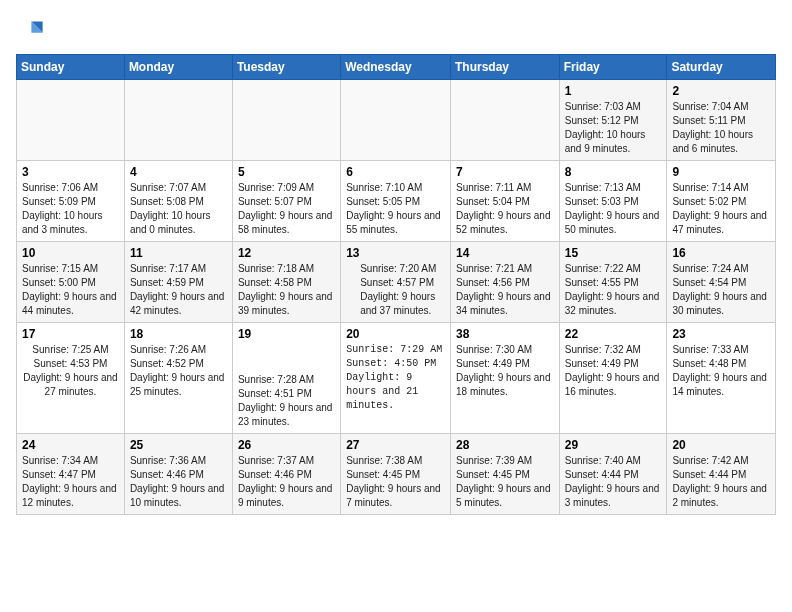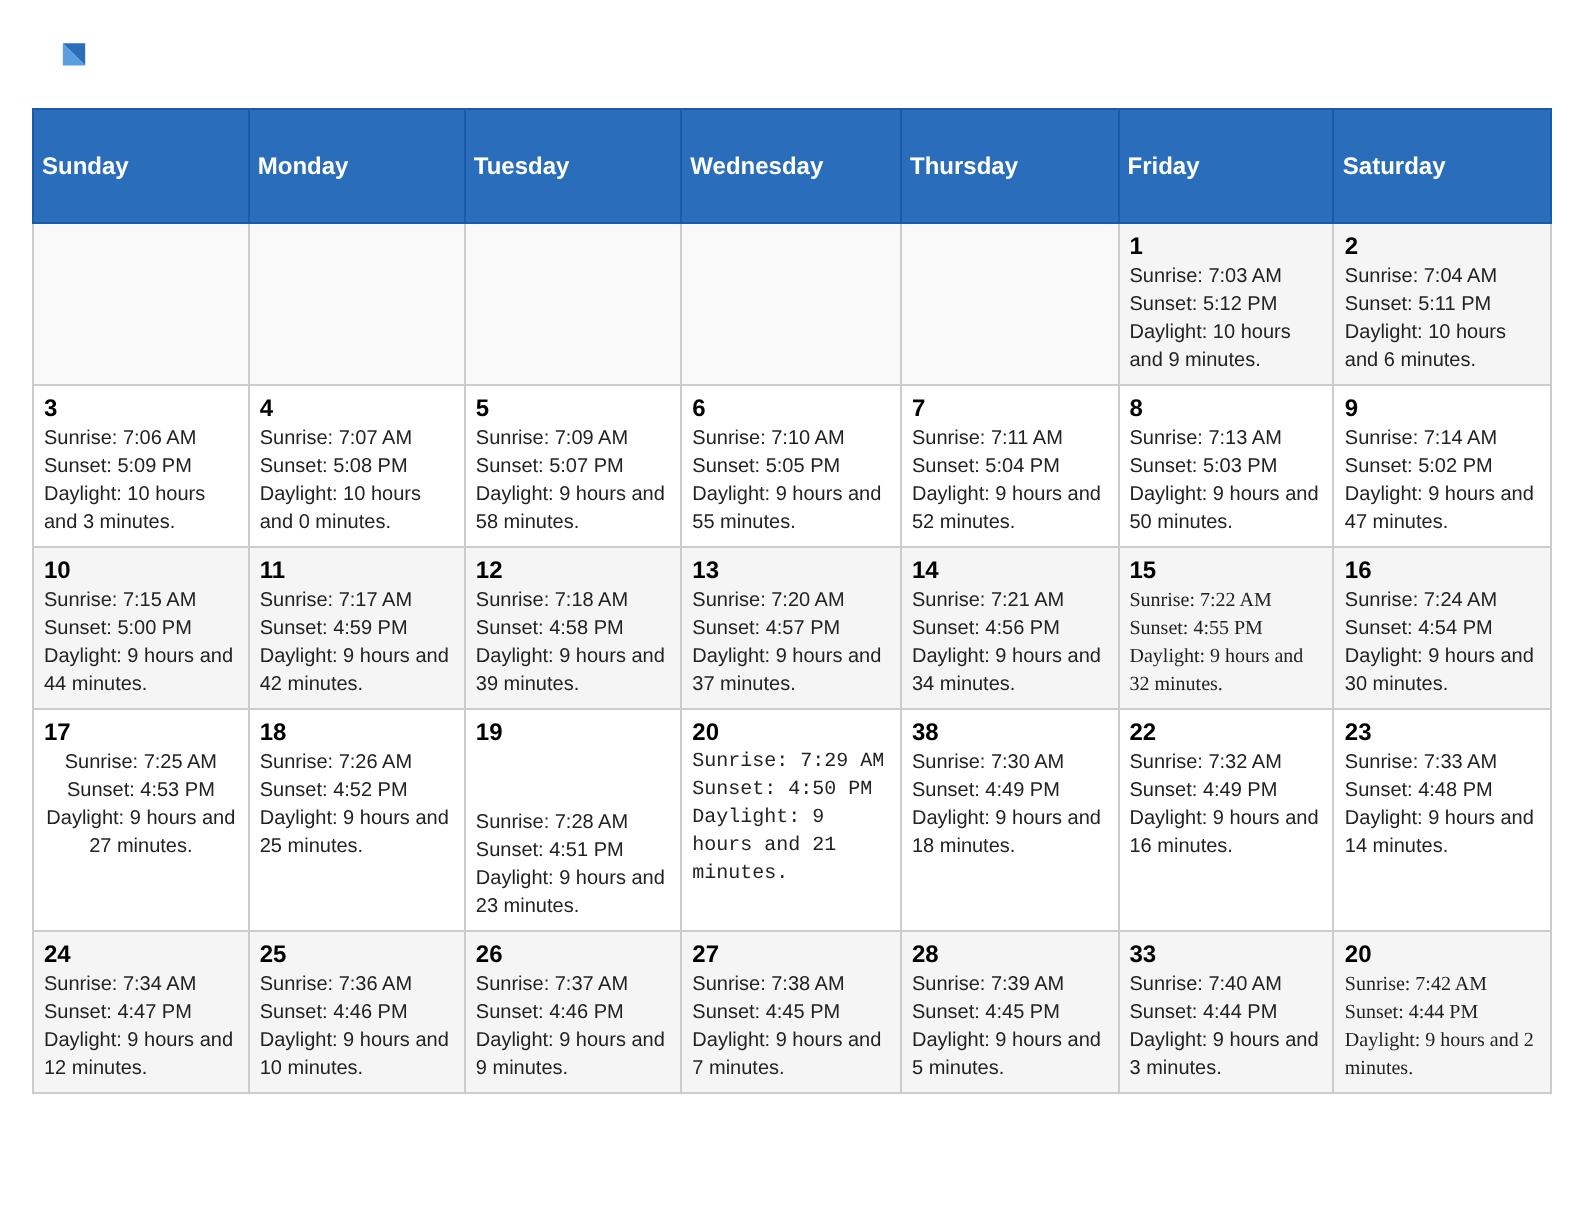--- a/index.html
+++ b/index.html
@@ -43,21 +43,21 @@
       color: #444;
     }
     .calendar {
       width: 100%;
       border-collapse: collapse;
       font-size: 11px;
     }
     .calendar thead th {
       background: #2a6ebb;
       color: #fff;
-      padding: 21px 4px;
+      padding: 5px 4px;
       text-align: left;
       font-size: 12px;
       font-weight: bold;
       border: 1px solid #1a5aaa;
     }
     .calendar tbody td {
       vertical-align: top;
       border: 1px solid #ccc;
       padding: 4px 5px;
       width: 113px;
@@ -197,33 +197,33 @@
 Daylight: 9 hours and 42 minutes.</div>
           </td>
           <td>
             <span class="day-num">12</span>
             <div class="day-info" style="white-space: pre-line;">Sunrise: 7:18 AM
 Sunset: 4:58 PM
 Daylight: 9 hours and 39 minutes.</div>
           </td>
           <td>
             <span class="day-num">13</span>
-            <div class="day-info" style="white-space: pre-line;">Sunrise: 7:20 AM
+            <div class="day-info" style="white-space: pre-line; margin-left: 14px;">Sunrise: 7:20 AM
 Sunset: 4:57 PM
 Daylight: 9 hours and 37 minutes.</div>
           </td>
           <td>
             <span class="day-num">14</span>
             <div class="day-info" style="white-space: pre-line;">Sunrise: 7:21 AM
 Sunset: 4:56 PM
 Daylight: 9 hours and 34 minutes.</div>
           </td>
           <td>
             <span class="day-num">15</span>
-            <div class="day-info" style="white-space: pre-line; font-family: Liberation Serif, serif;">Sunrise: 7:22 AM
+            <div class="day-info" style="white-space: pre-line;">Sunrise: 7:22 AM
 Sunset: 4:55 PM
 Daylight: 9 hours and 32 minutes.</div>
           </td>
           <td>
             <span class="day-num">16</span>
             <div class="day-info" style="white-space: pre-line;">Sunrise: 7:24 AM
 Sunset: 4:54 PM
 Daylight: 9 hours and 30 minutes.</div>
           </td>
         </tr>
@@ -296,27 +296,27 @@
 Sunset: 4:45 PM
 Daylight: 9 hours and 7 minutes.</div>
           </td>
           <td>
             <span class="day-num">28</span>
             <div class="day-info" style="white-space: pre-line;">Sunrise: 7:39 AM
 Sunset: 4:45 PM
 Daylight: 9 hours and 5 minutes.</div>
           </td>
           <td>
-            <span class="day-num">33</span>
+            <span class="day-num">29</span>
             <div class="day-info" style="white-space: pre-line;">Sunrise: 7:40 AM
 Sunset: 4:44 PM
 Daylight: 9 hours and 3 minutes.</div>
           </td>
           <td>
             <span class="day-num">20</span>
-            <div class="day-info" style="white-space: pre-line; font-family: Liberation Serif, serif;">Sunrise: 7:42 AM
+            <div class="day-info" style="white-space: pre-line;">Sunrise: 7:42 AM
 Sunset: 4:44 PM
 Daylight: 9 hours and 2 minutes.</div>
           </td>
         </tr>
       </tbody>
   </table>
 </div>
 
 </body></html>

